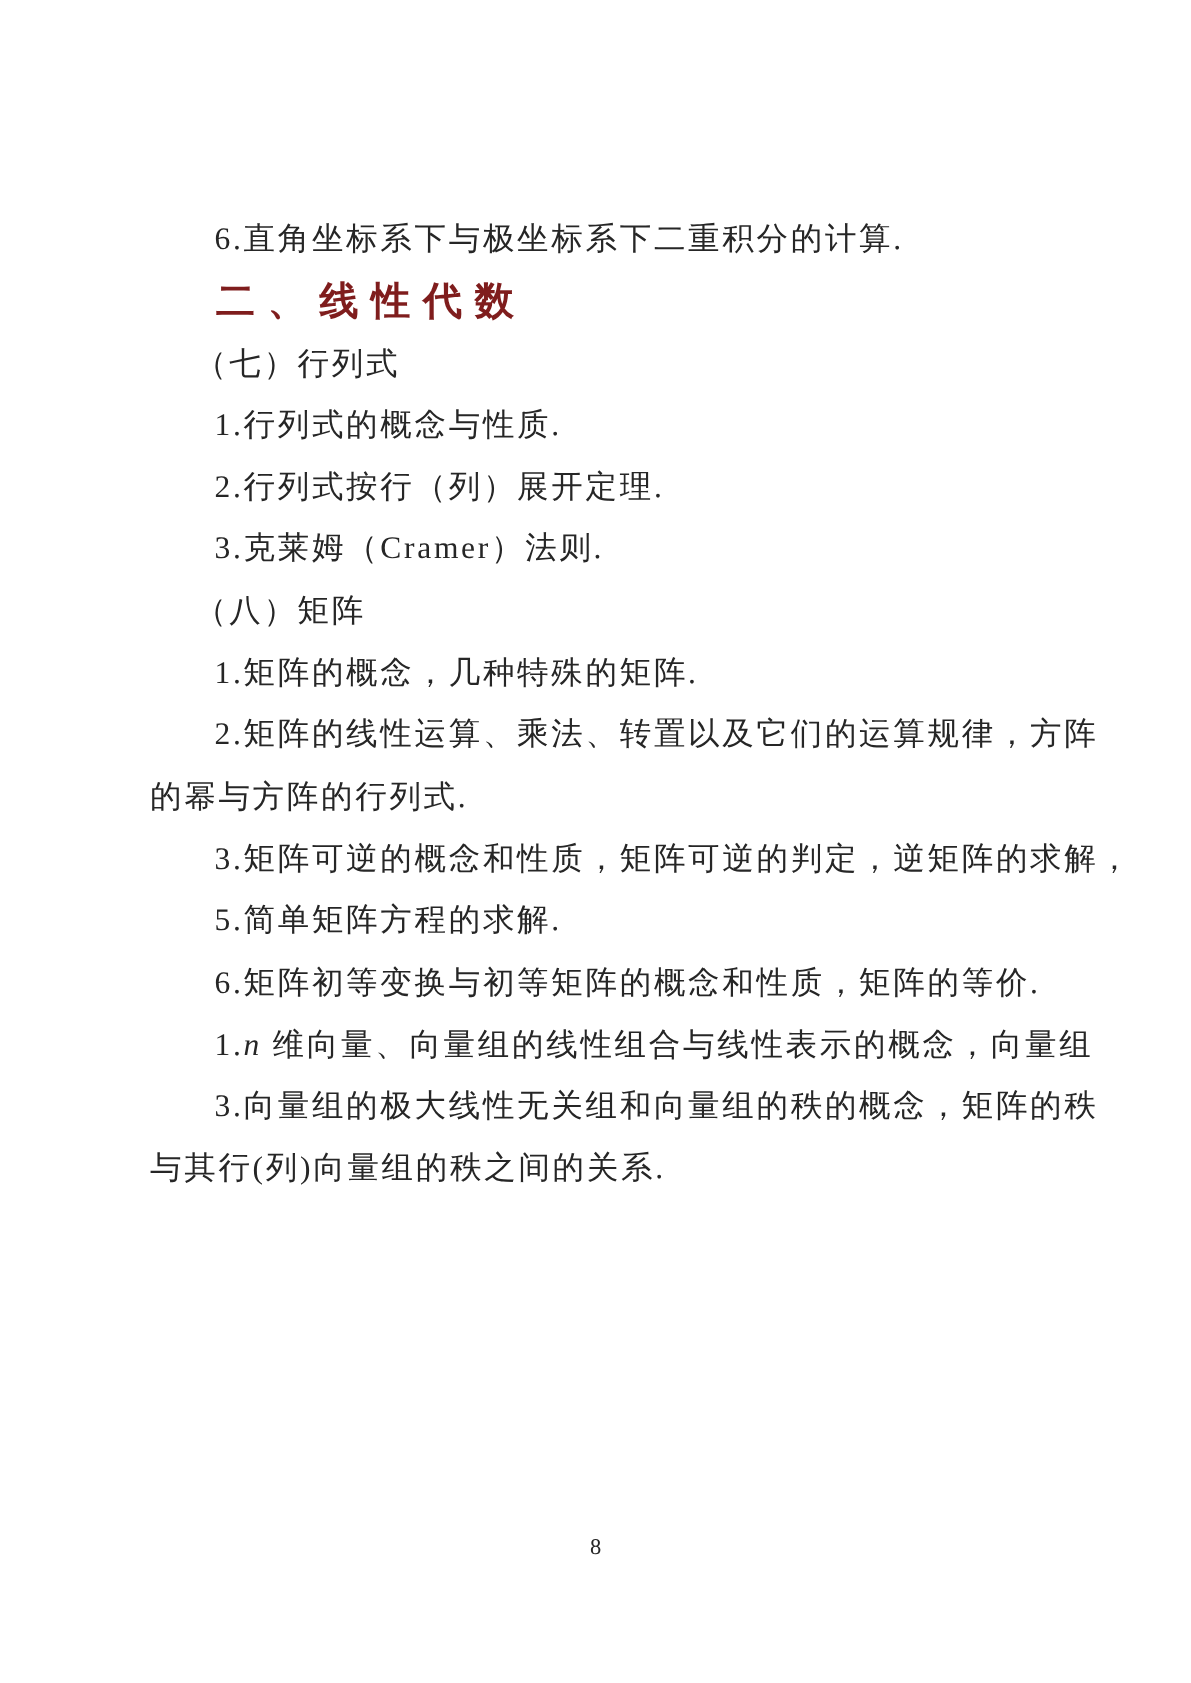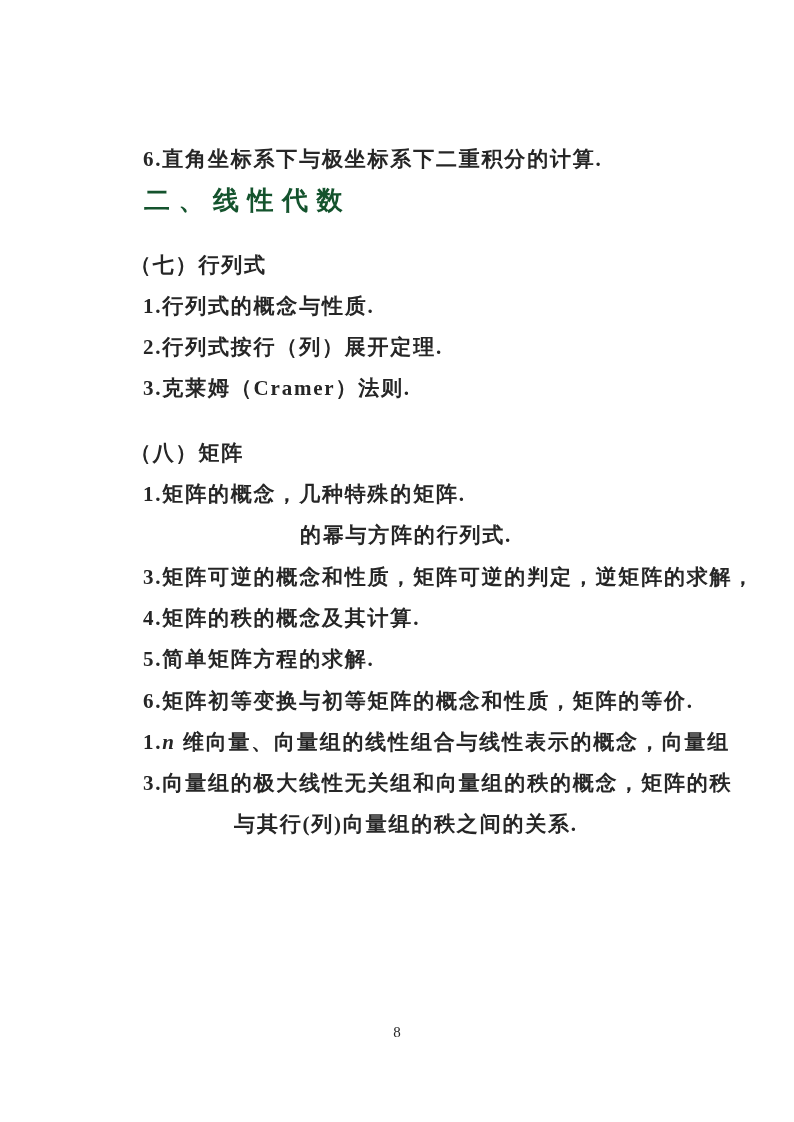--- a/index.html
+++ b/index.html
@@ -27,36 +27,36 @@
     left: 100px;
     top: 139px;
     width: 612px;
   }
   .line {
     margin: 0;
     font-size: 21px;
     line-height: 41.3px;
     letter-spacing: 1.8px;
     white-space: nowrap;
-    font-weight: bold;
+    font-weight: normal;
   }
   
   .ind2 { text-indent: 43px; }
   
-  .ind1 { text-indent: 30px; margin-top: 23px; }
+  .ind1 { text-indent: 30px; }
   
-  .cont { text-indent: 0; text-align: center; }
+  .cont { text-indent: 0; }
   
   .heading {
     font-family: "Liberation Sans", "DejaVu Sans", sans-serif;
     font-weight: bold;
     font-size: 26px;
     letter-spacing: 8.5px;
     text-indent: 44px;
-    color: #14532d;
+    color: #7f1d1d;
   }
   .var-n {
     font-style: italic;
     font-family: "Liberation Serif", "DejaVu Serif", serif;
   }
   .page-number {
     position: absolute;
     top: 1024px;
     left: 0;
     width: 794px;
@@ -79,23 +79,23 @@
 
     <p class="line ind1">（七）行列式</p>
 
     <p class="line ind2">1.行列式的概念与性质.</p>
     <p class="line ind2">2.行列式按行（列）展开定理.</p>
     <p class="line ind2">3.克莱姆（Cramer）法则.</p>
 
     <p class="line ind1">（八）矩阵</p>
 
     <p class="line ind2">1.矩阵的概念，几种特殊的矩阵.</p>
+    <p class="line ind2">2.矩阵的线性运算、乘法、转置以及它们的运算规律，方阵</p>
     <p class="line cont">的幂与方阵的行列式.</p>
     <p class="line ind2">3.矩阵可逆的概念和性质，矩阵可逆的判定，逆矩阵的求解，</p>
-    <p class="line ind2">4.矩阵的秩的概念及其计算.</p>
     <p class="line ind2">5.简单矩阵方程的求解.</p>
     <p class="line ind2">6.矩阵初等变换与初等矩阵的概念和性质，矩阵的等价.</p>
 
 
     <p class="line ind2">
       <span>1.</span><span class="var-n">n</span><span> 维向量、向量组的线性组合与线性表示的概念，向量组</span>
     </p>
     <p class="line ind2">3.向量组的极大线性无关组和向量组的秩的概念，矩阵的秩</p>
     <p class="line cont">与其行(列)向量组的秩之间的关系.</p>
 

